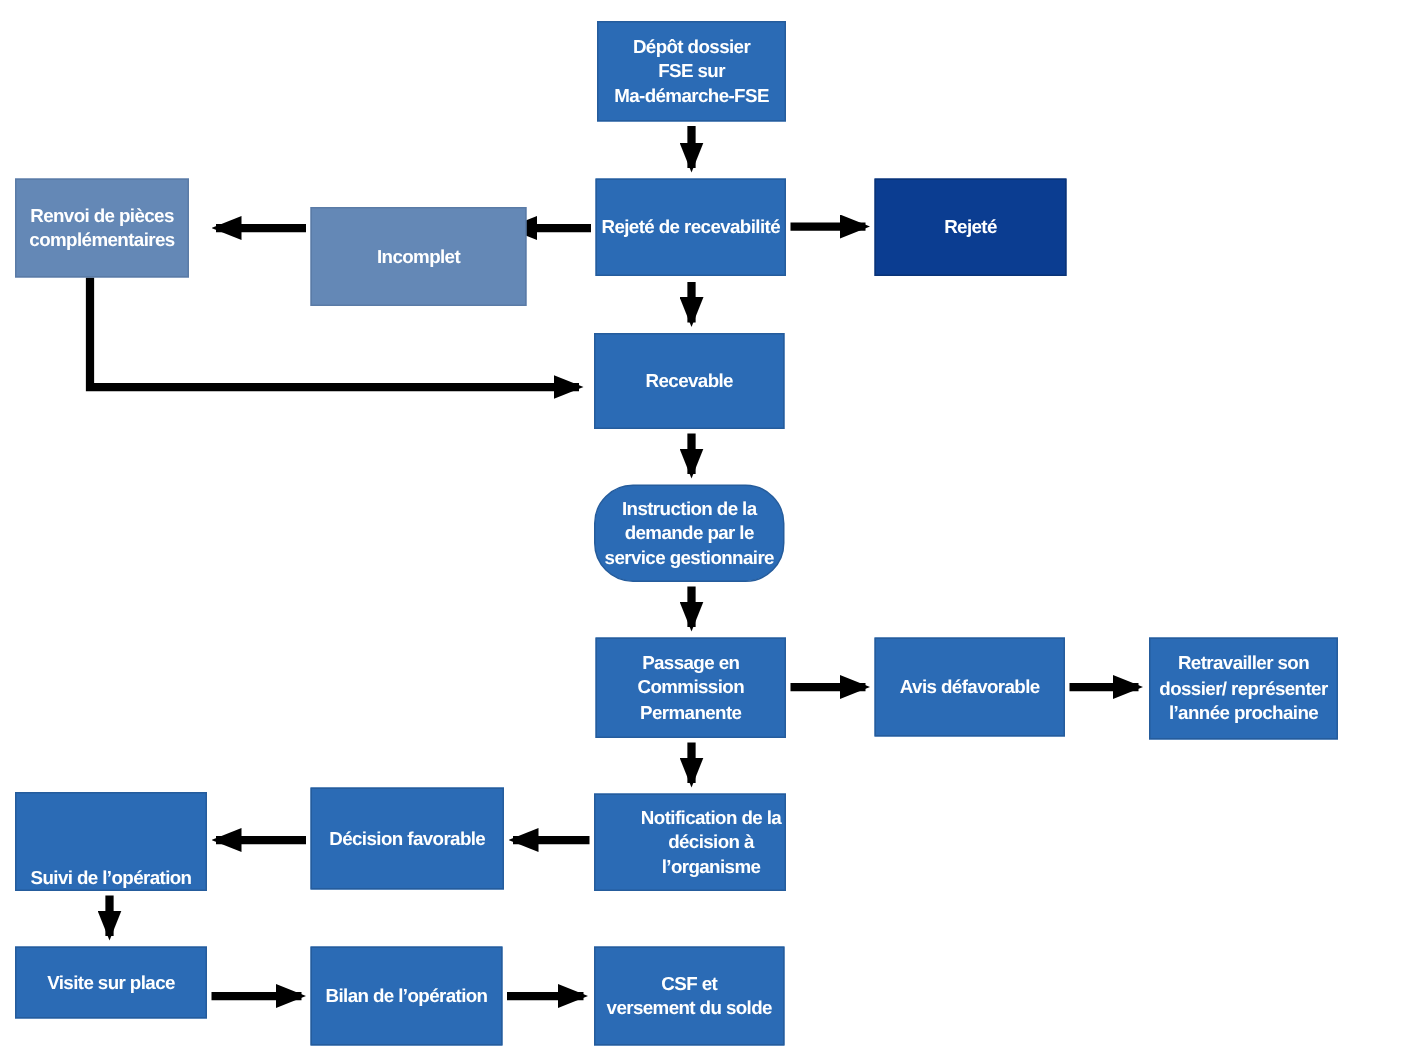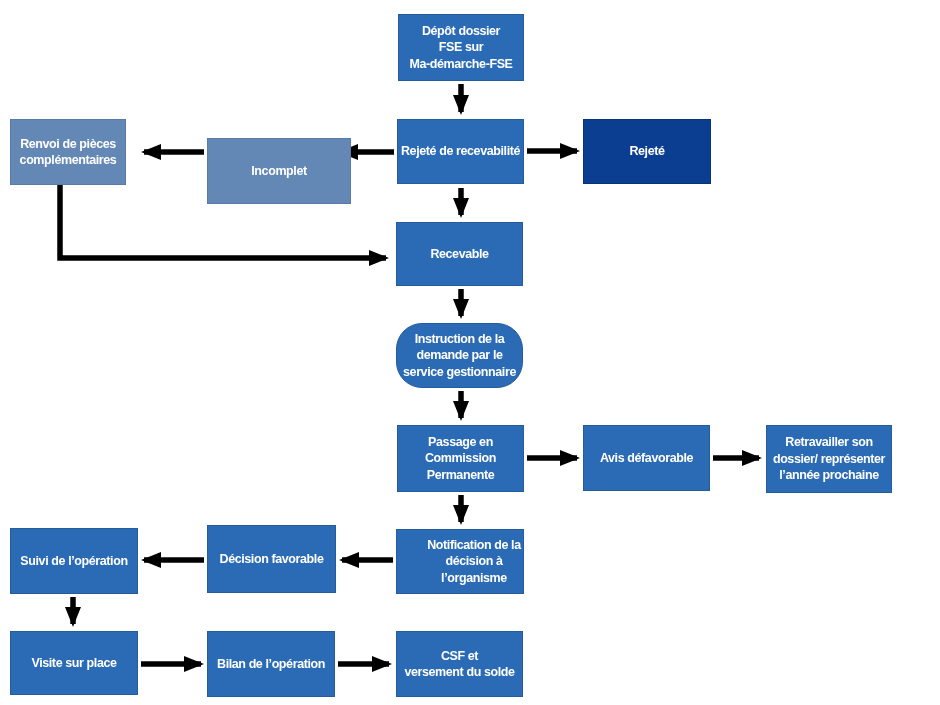--- a/index.html
+++ b/index.html
@@ -85,19 +85,19 @@
 Commission
 Permanente</span></div>
   <div class="node primary" style="left:583px; top:425px; width:127px; height:66px;"><span>Avis défavorable</span></div>
   <div class="node primary" style="left:766px; top:425px; width:126px; height:68px;"><span>Retravailler son
 dossier/ représenter
 l’année prochaine</span></div>
   <div class="node primary" style="left:396px; top:529px; width:128px; height:65px;padding-left:28px;"><span>Notification de la
 décision à
 l’organisme</span></div>
   <div class="node primary" style="left:207px; top:525px; width:129px; height:68px;"><span>Décision favorable</span></div>
-  <div class="node primary" style="left:10px;  top:528px; width:128px; height:66px;"><span>Suivi de l’opération</span></div>
-  <div class="node primary" style="left:10px;  top:631px; width:128px; height:64px;"><span>Visite sur place</span></div>
+  <div class="node primary" style="left:10px;  top:528px; width:128px; height:66px;align-items:flex-end;"><span>Suivi de l’opération</span></div>
+  <div class="node primary" style="left:10px;  top:631px; width:128px; height:48px;"><span>Visite sur place</span></div>
   <div class="node primary" style="left:207px; top:631px; width:128px; height:66px;"><span>Bilan de l’opération</span></div>
   <div class="node primary" style="left:396px; top:631px; width:127px; height:66px;"><span>CSF et
 versement du solde</span></div>
 
 </div>
 
 </body></html>

